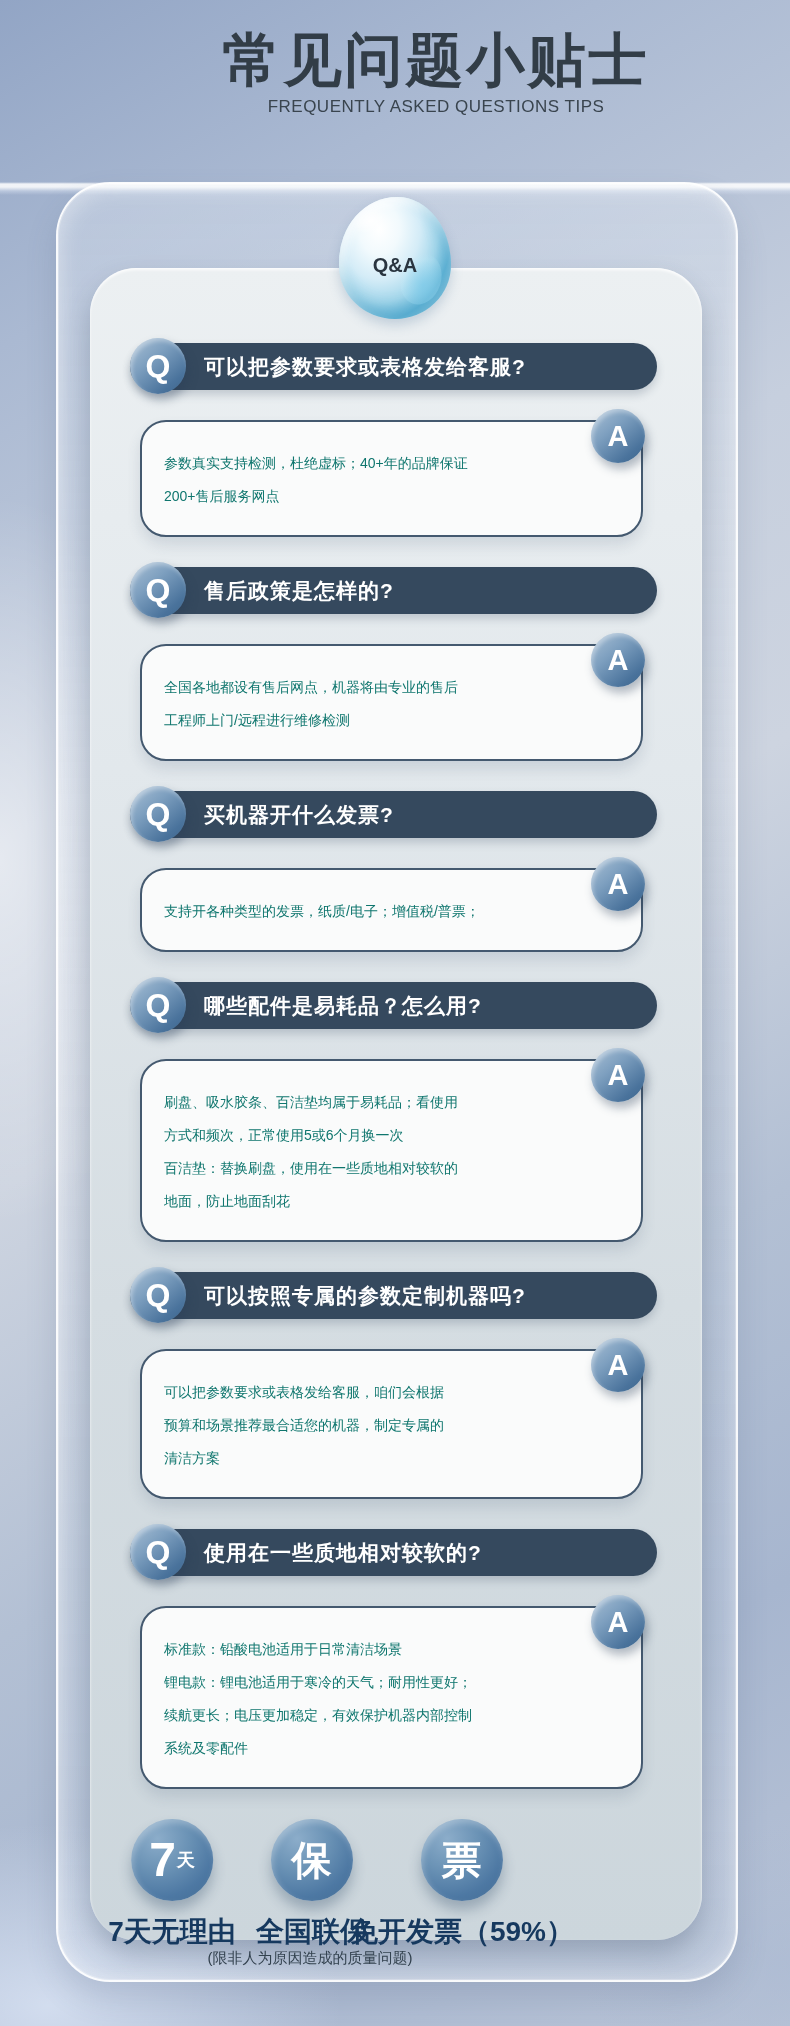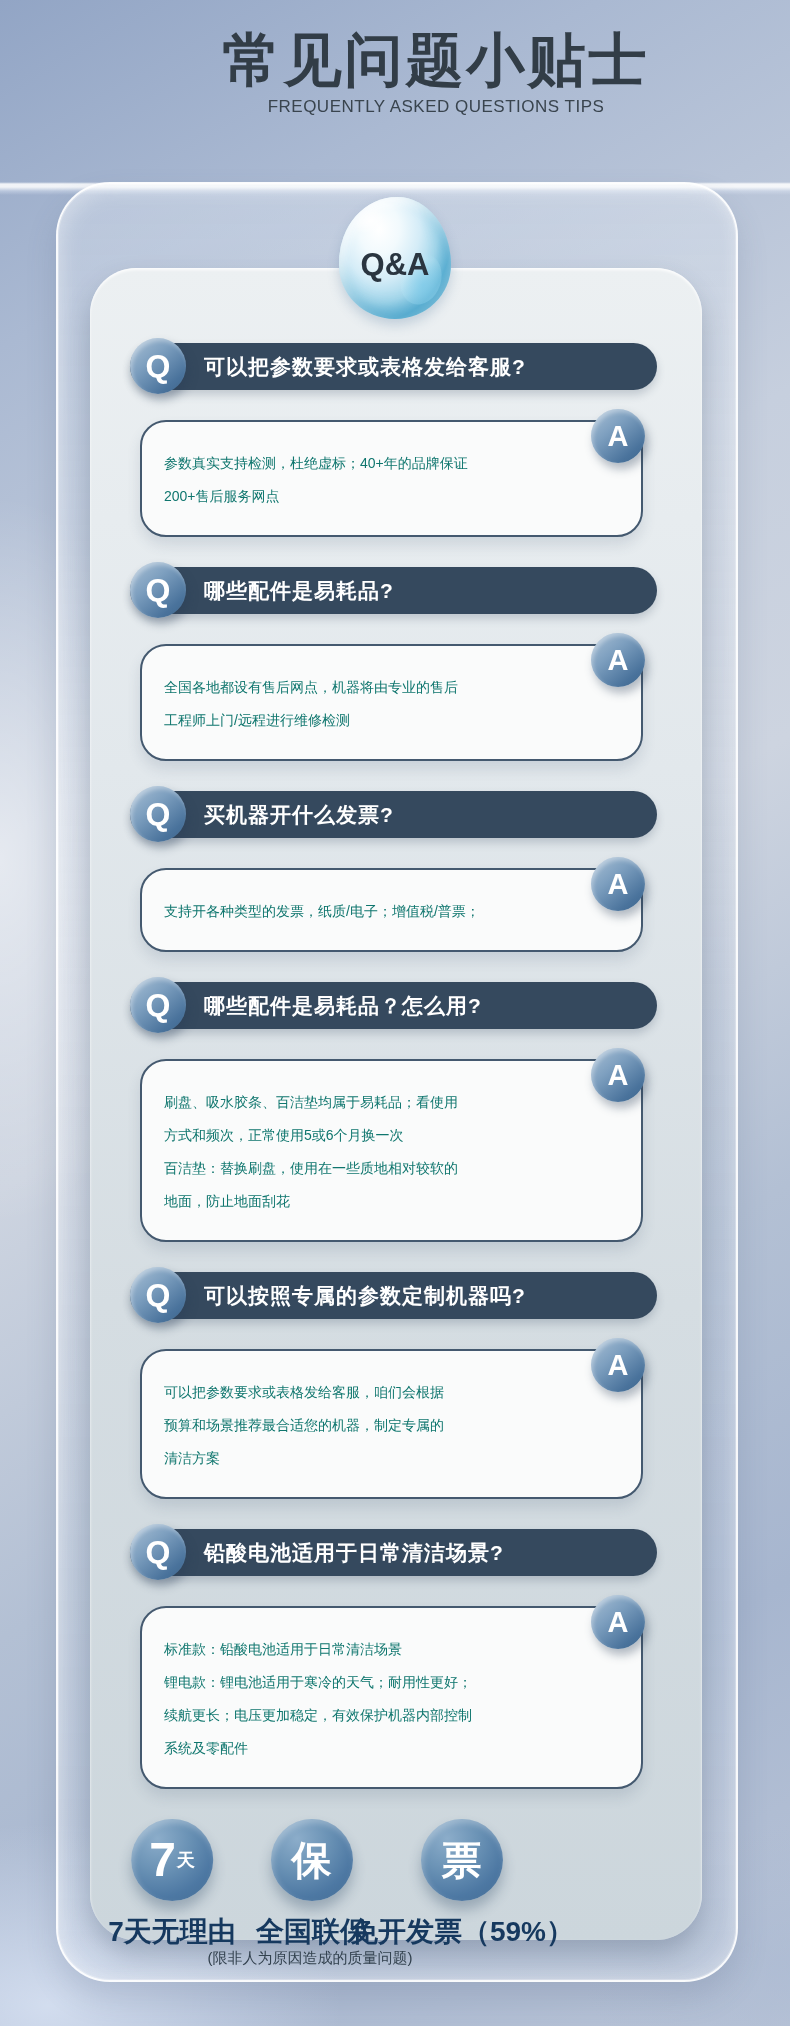--- a/index.html
+++ b/index.html
@@ -46,21 +46,21 @@
   .droplet::before{
     content:"";position:absolute;left:14px;top:12px;width:34px;height:24px;border-radius:50%;
     background:radial-gradient(ellipse at 50% 50%,rgba(255,255,255,.95),rgba(255,255,255,0) 70%);
     transform:rotate(-25deg);
   }
   .droplet::after{
     content:"";position:absolute;right:10px;bottom:14px;width:40px;height:52px;border-radius:50%;
     background:radial-gradient(ellipse at 60% 60%,rgba(130,205,235,.75),rgba(190,235,250,.2) 60%,rgba(255,255,255,0) 75%);
     transform:rotate(18deg);
   }
-  .droplet span{position:relative;z-index:2;font-size:31px;font-weight:700;color:#2a3540;margin-top:14px;}
+  .droplet span{position:relative;z-index:2;font-size:20px;font-weight:700;color:#2a3540;margin-top:14px;}
   
   .card{
     position:absolute;left:90px;top:268px;width:612px;height:1672px;box-sizing:border-box;
     border-radius:46px;padding-top:75px;
     background:linear-gradient(180deg,#ecf0f2 0%,#e2e8ec 30%,#d5dde2 62%,#ccd6dc 100%);
     box-shadow:0 14px 26px rgba(50,70,95,.28), inset 0 2px 3px rgba(255,255,255,.85);
   }
   
   .q-bar{
     position:relative;margin-left:40px;width:527px;height:47px;box-sizing:border-box;
@@ -129,21 +129,21 @@
     <span class="q-text">可以把参数要求或表格发给客服?</span>
   </div>
   <div class="a-box">
     <div class="badge-circle a-circle">A</div>
     <div class="a-text">参数真实支持检测，杜绝虚标；40+年的品牌保证
 200+售后服务网点</div>
   </div>
 
   <div class="q-bar">
     <div class="badge-circle q-circle">Q</div>
-    <span class="q-text">哪些配件是易耗品?</span>
+    <span class="q-text">售后政策是怎样的?</span>
   </div>
   <div class="a-box">
     <div class="badge-circle a-circle">A</div>
     <div class="a-text">全国各地都设有售后网点，机器将由专业的售后
 工程师上门/远程进行维修检测</div>
   </div>
 
   <div class="q-bar">
     <div class="badge-circle q-circle">Q</div>
     <span class="q-text">买机器开什么发票?</span>
@@ -171,21 +171,21 @@
   </div>
   <div class="a-box">
     <div class="badge-circle a-circle">A</div>
     <div class="a-text">可以把参数要求或表格发给客服，咱们会根据
 预算和场景推荐最合适您的机器，制定专属的
 清洁方案</div>
   </div>
 
   <div class="q-bar">
     <div class="badge-circle q-circle">Q</div>
-    <span class="q-text">铅酸电池适用于日常清洁场景?</span>
+    <span class="q-text">使用在一些质地相对较软的?</span>
   </div>
   <div class="a-box">
     <div class="badge-circle a-circle">A</div>
     <div class="a-text">标准款：铅酸电池适用于日常清洁场景
 锂电款：锂电池适用于寒冷的天气；耐用性更好；
 续航更长；电压更加稳定，有效保护机器内部控制
 系统及零配件</div>
   </div>
 
   <div class="g-row">

